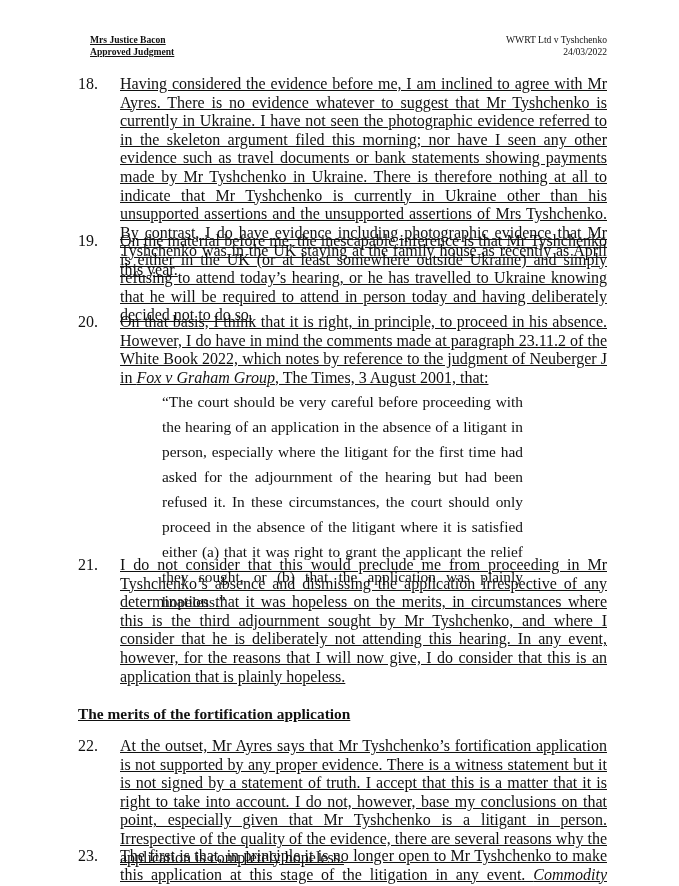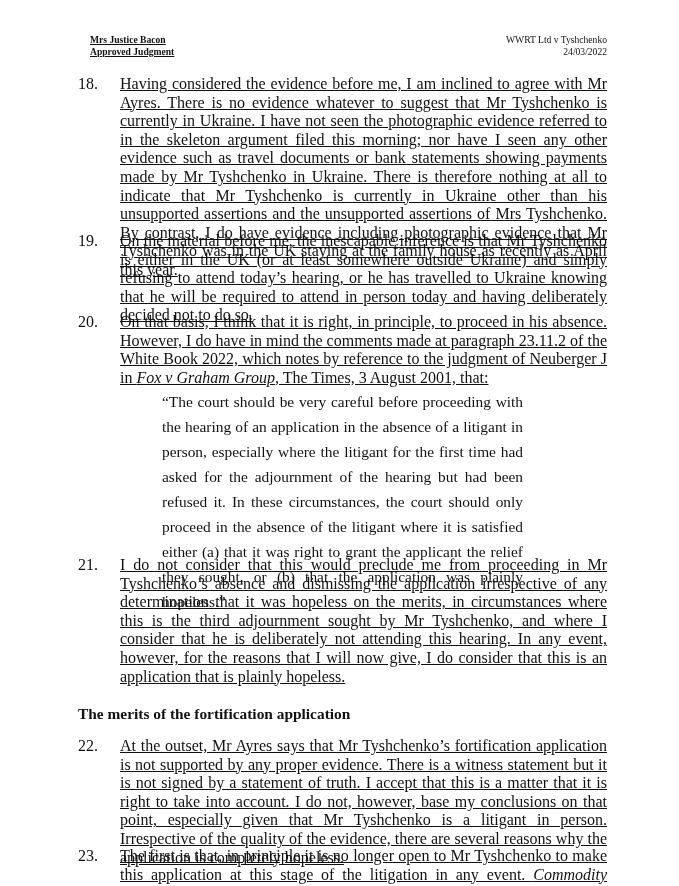--- a/index.html
+++ b/index.html
@@ -8,21 +8,21 @@
       font-family: "Liberation Serif", serif; color: #111111;
     }
     .hdr-left { position: absolute; left: 90px; top: 34px; font-size: 9.6px; font-weight: bold; line-height: 12px; }
     .hdr-left span { display: block; text-decoration: underline; }
     .hdr-right { position: absolute; right: 72px; top: 34px; font-size: 9.6px; line-height: 12px; text-align: right; }
     .hdr-right span { display: block; }
     .para { position: absolute; left: 78px; width: 529px; font-size: 16px; line-height: 18.6px; }
     .para .num { position: absolute; left: 0; top: 0; }
     .para .body { margin-left: 42px; text-align: justify; text-decoration: underline; }
     .quote { position: absolute; left: 162px; width: 361px; font-size: 15.4px; line-height: 25px; text-align: justify; }
-    .heading { position: absolute; left: 78px; top: 705px; font-size: 15.4px; font-weight: bold; }
+    .heading { position: absolute; left: 78px; top: 705px; font-size: 15.4px; font-weight: bold; text-decoration: underline; }
     i { font-style: italic; }
   </style>
 </head>
 <body>
 
 <div class="hdr-left">
   <span>Mrs Justice Bacon</span>
   <span>Approved Judgment</span>
 </div>
 <div class="hdr-right">

